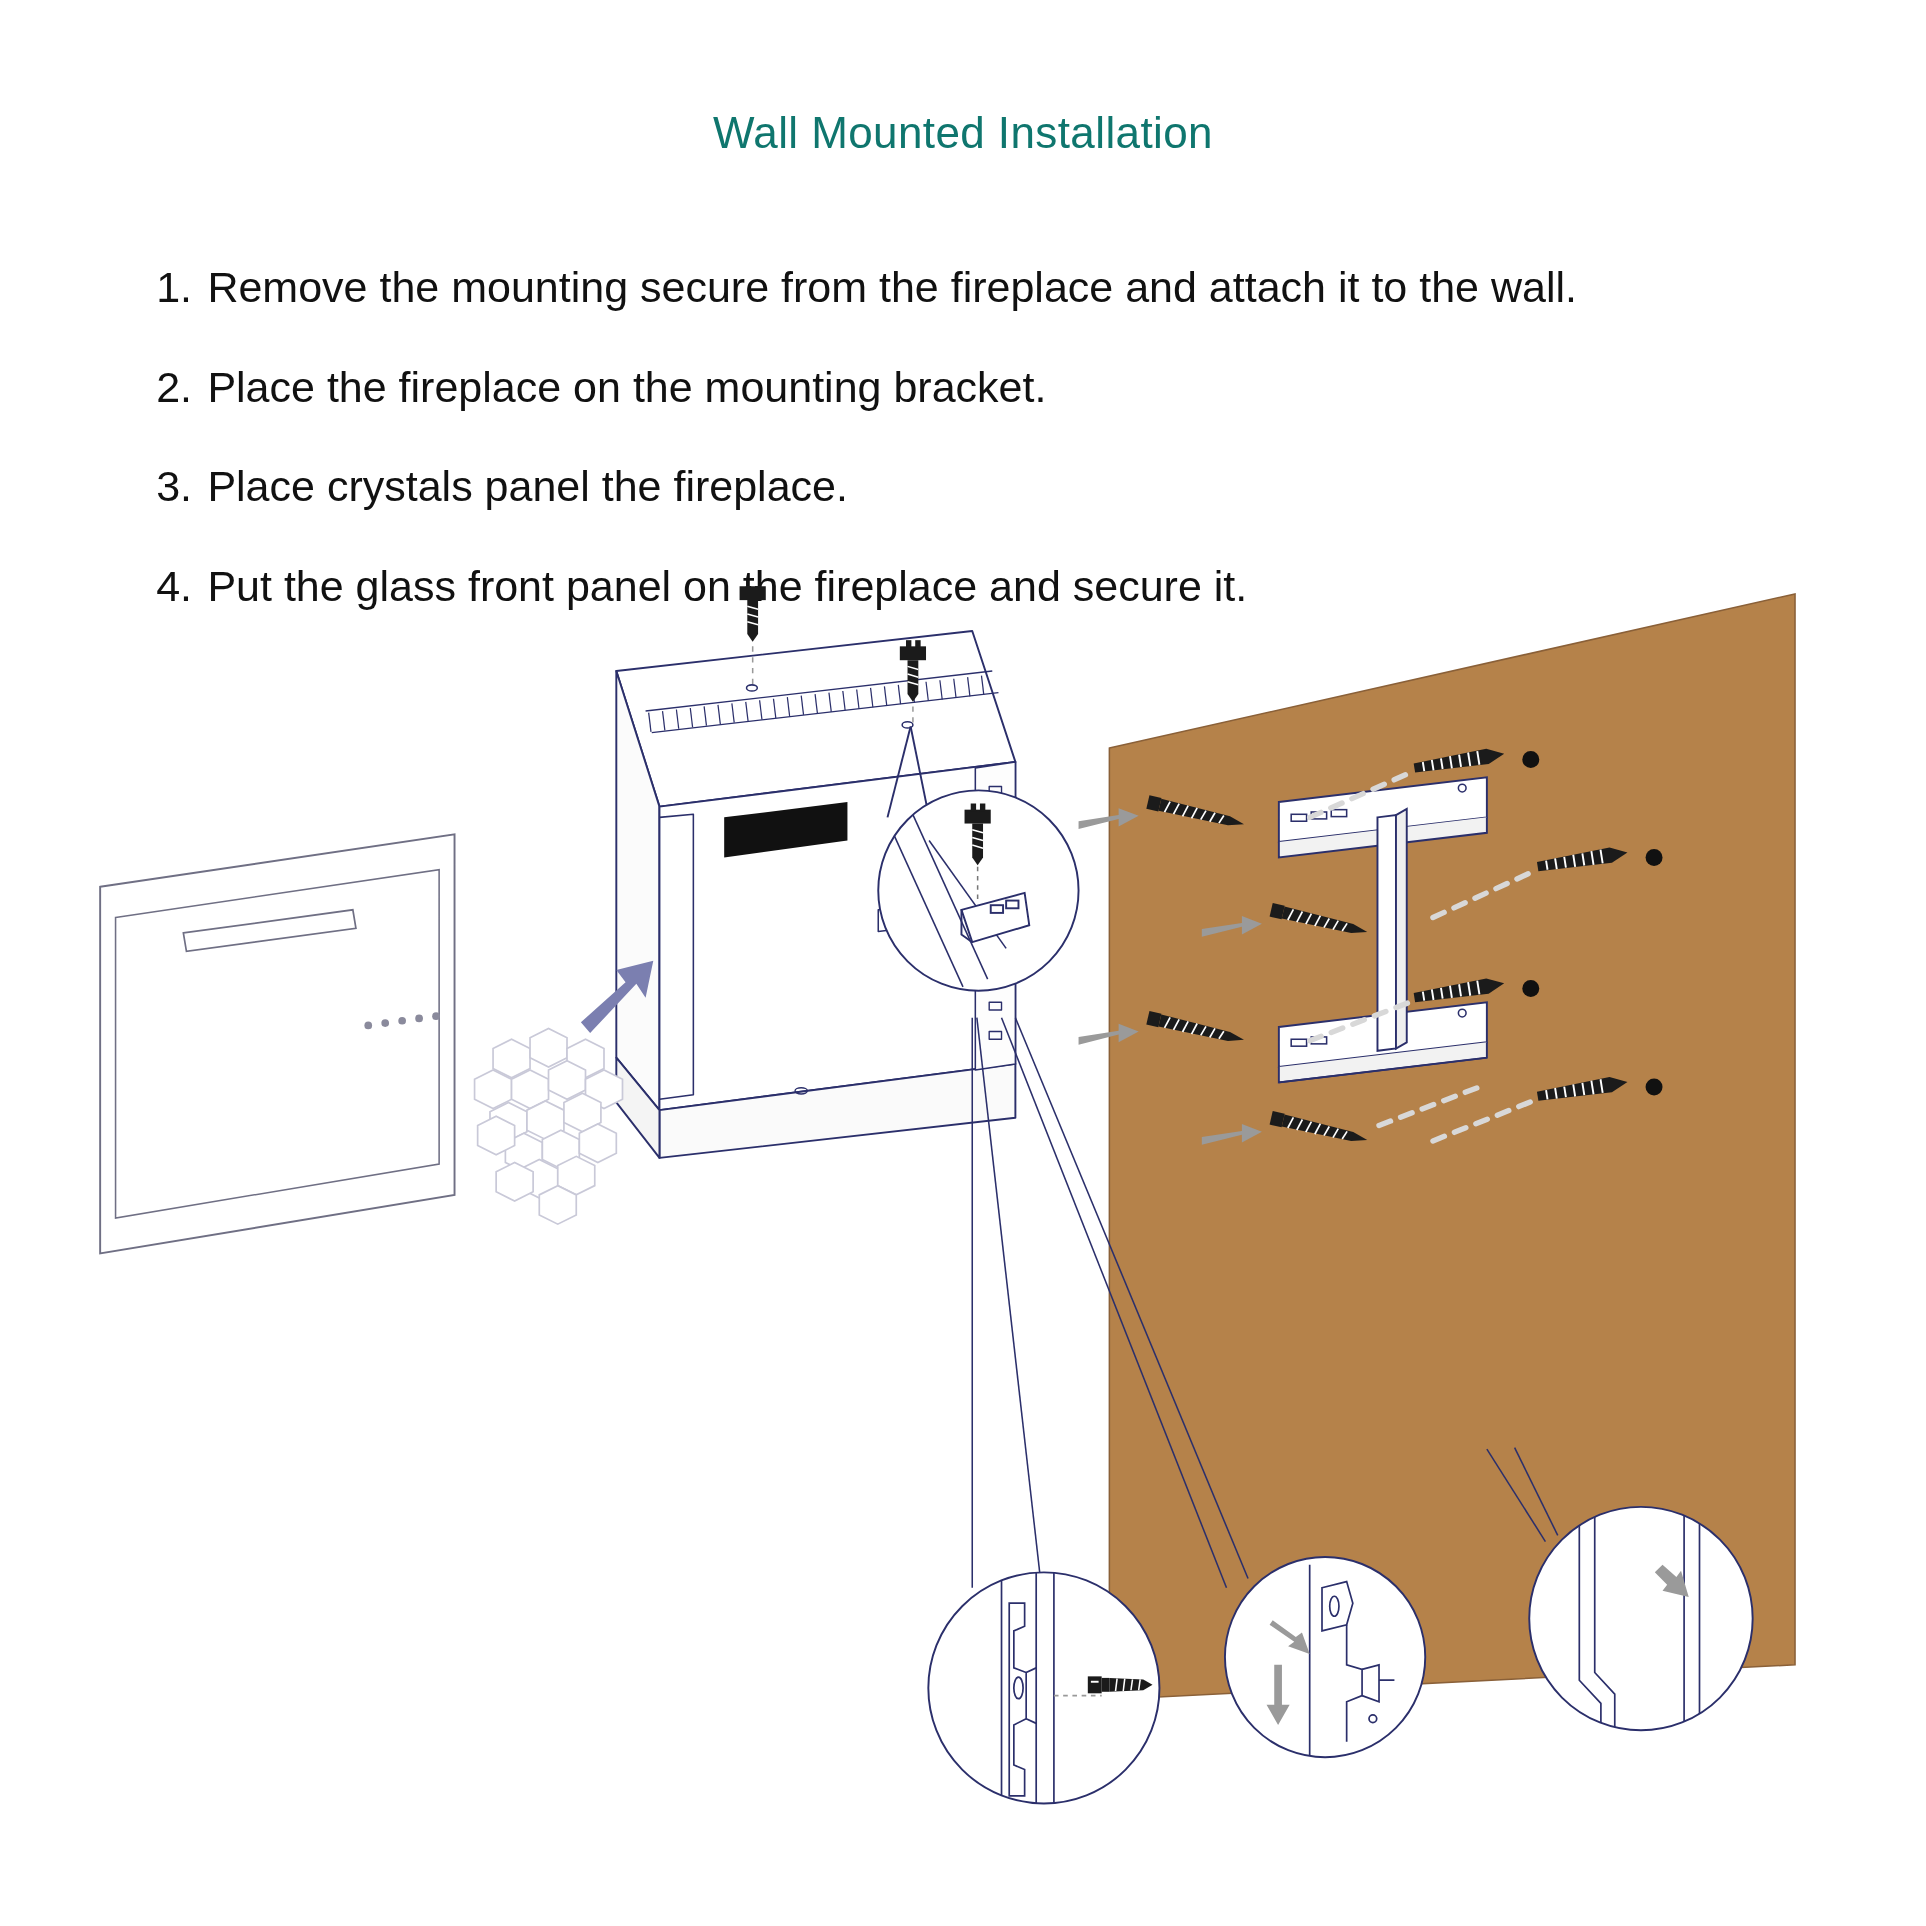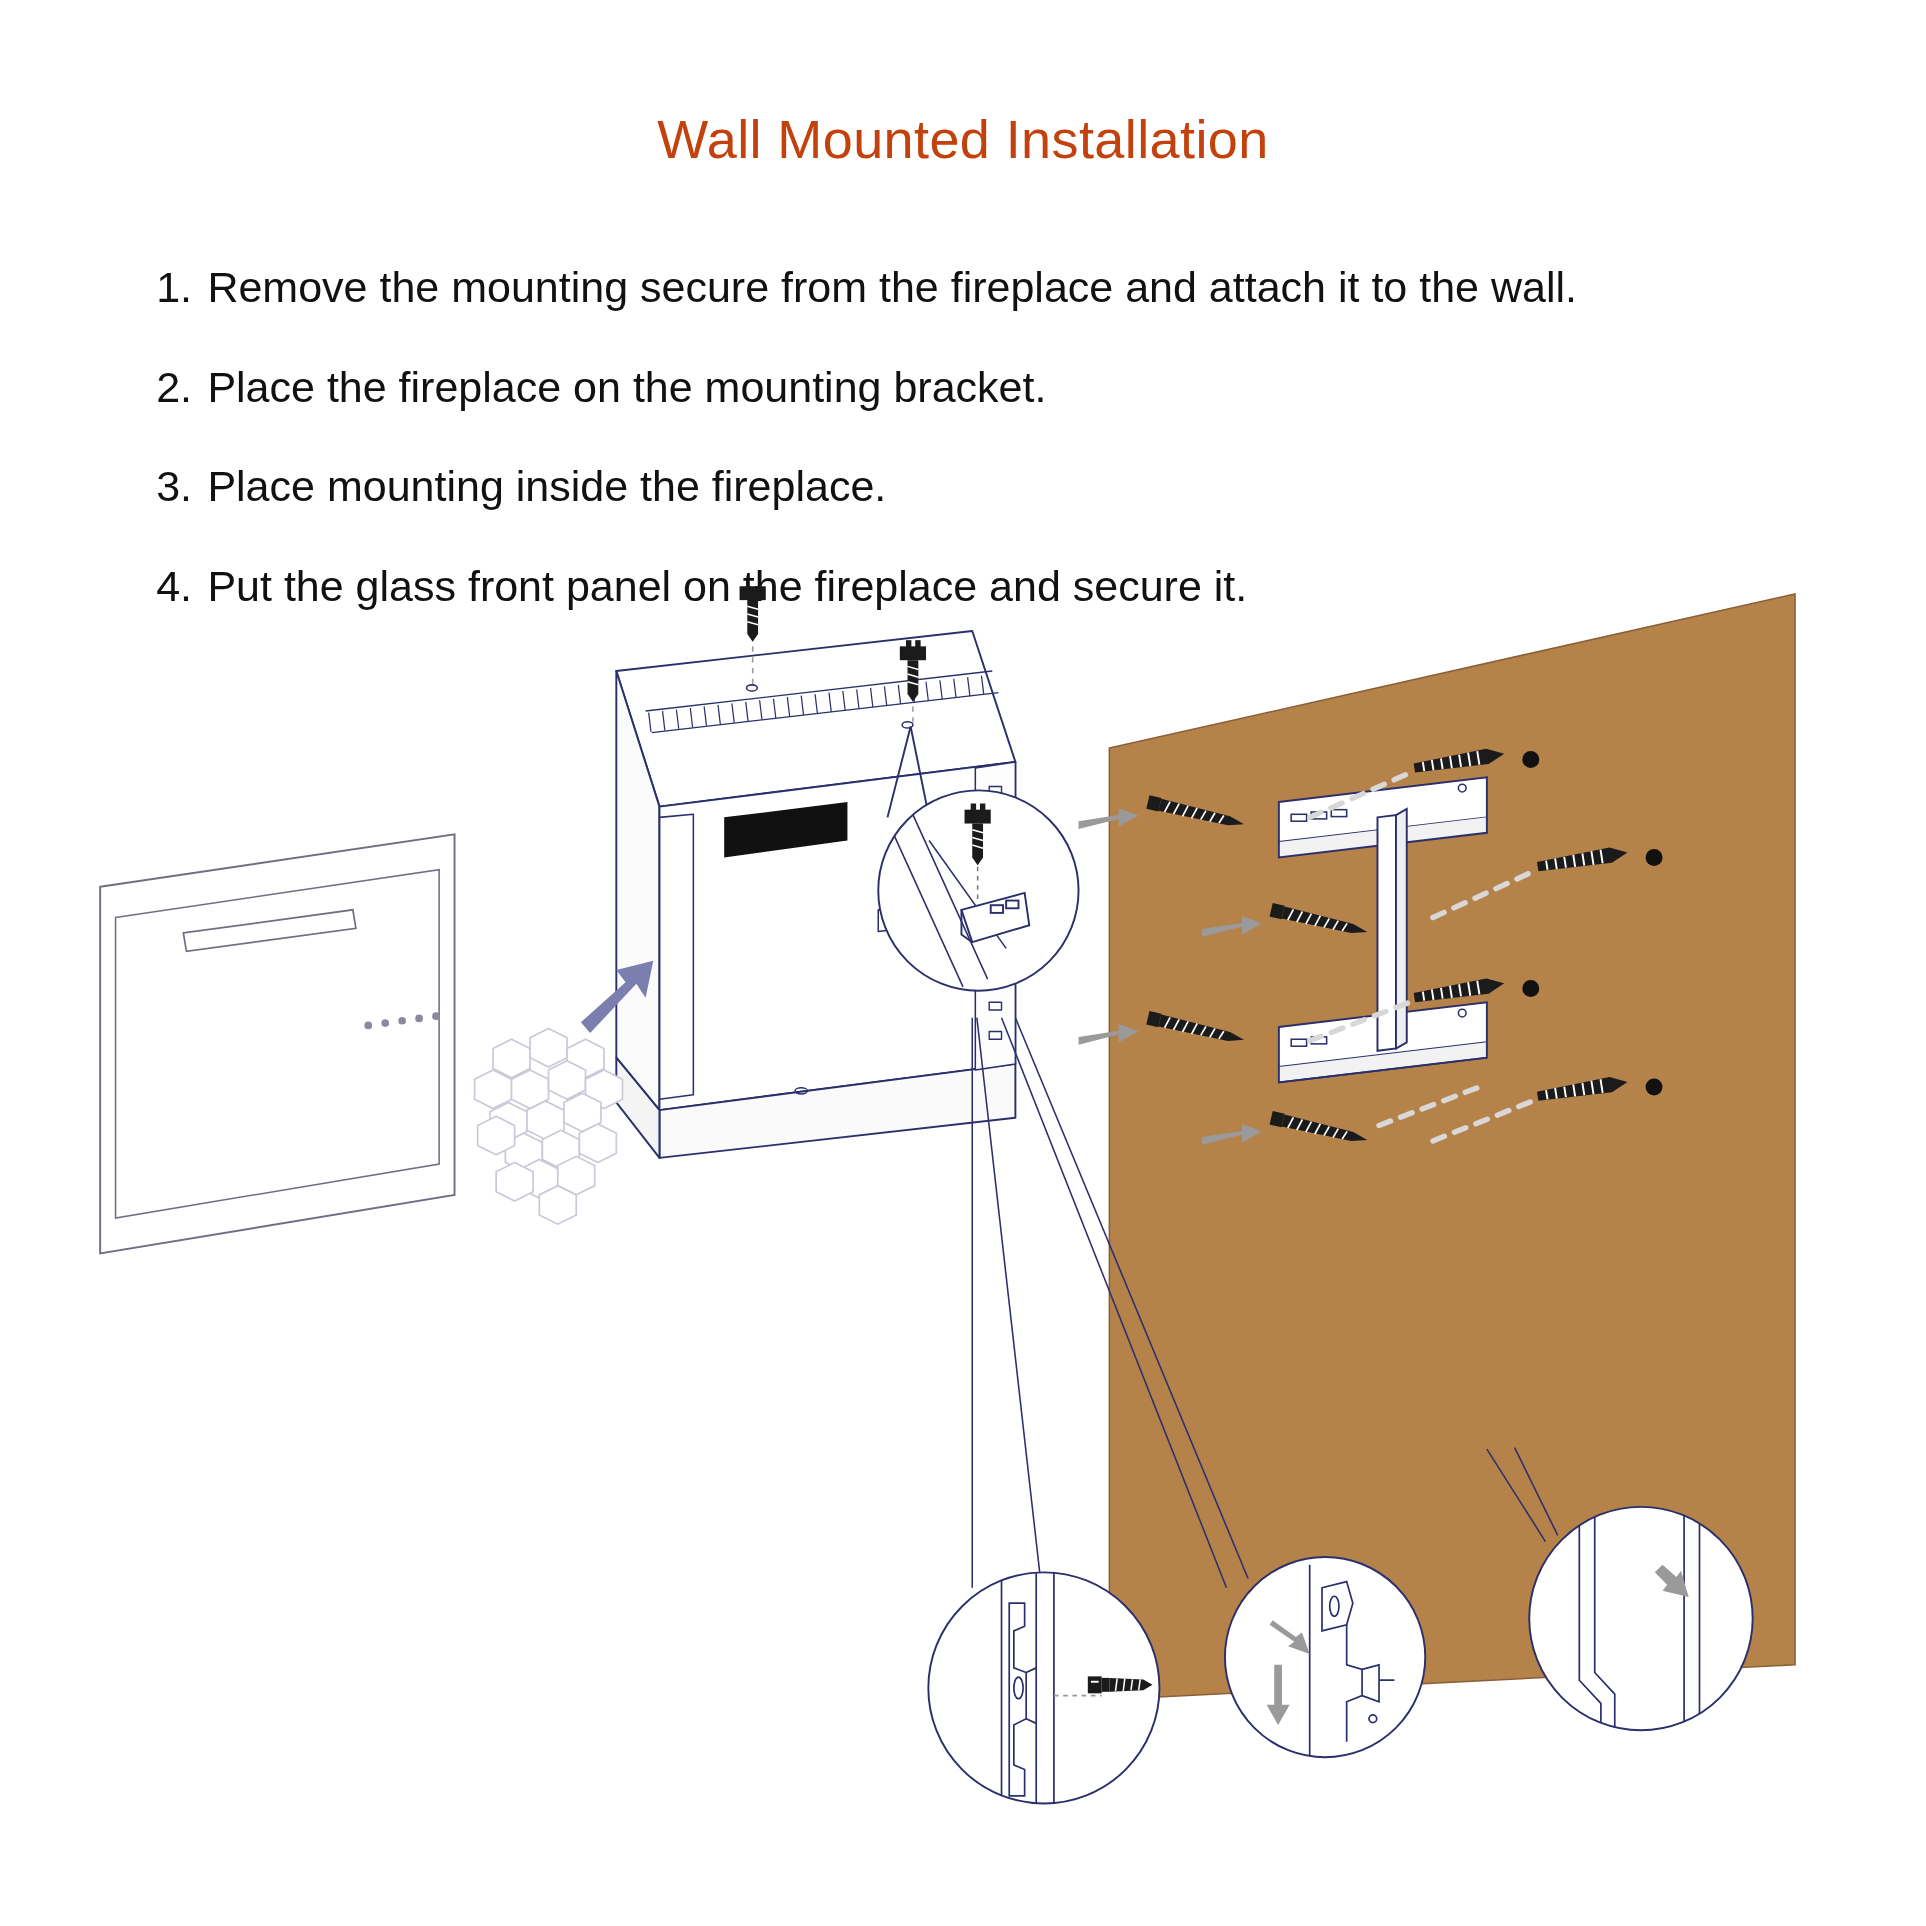--- a/index.html
+++ b/index.html
@@ -18,24 +18,24 @@
   .page {
     position: absolute;
     inset: 0;
   }
   .title {
     position: absolute;
     top: 108px;
     left: 0;
     width: 1926px;
     text-align: center;
-    font-size: 54px;
+    font-size: 44px;
     font-weight: 400;
     letter-spacing: 0.4px;
-    color: #c2410c;
+    color: #0f766e;
   }
   .steps {
     position: absolute;
     top: 262px;
     left: 137px;
     width: 1695px;
   }
   .step {
     display: flex;
     align-items: flex-start;
@@ -78,21 +78,21 @@
     <div class="step">
       <span class="step-num">1.</span>
       <span class="step-text">Remove the mounting secure from the fireplace and attach it to the wall.</span>
     </div>
     <div class="step">
       <span class="step-num">2.</span>
       <span class="step-text">Place the fireplace on the mounting bracket.</span>
     </div>
     <div class="step">
       <span class="step-num">3.</span>
-      <span class="step-text">Place mounting inside the fireplace.</span>
+      <span class="step-text">Place crystals panel the fireplace.</span>
     </div>
     <div class="step">
       <span class="step-num">4.</span>
       <span class="step-text">Put the glass front panel on the fireplace and secure it.</span>
     </div>
   </div>
 
   <div class="figure">
     <svg viewBox="0 0 2500 1740" xmlns="http://www.w3.org/2000/svg">
       <defs>

